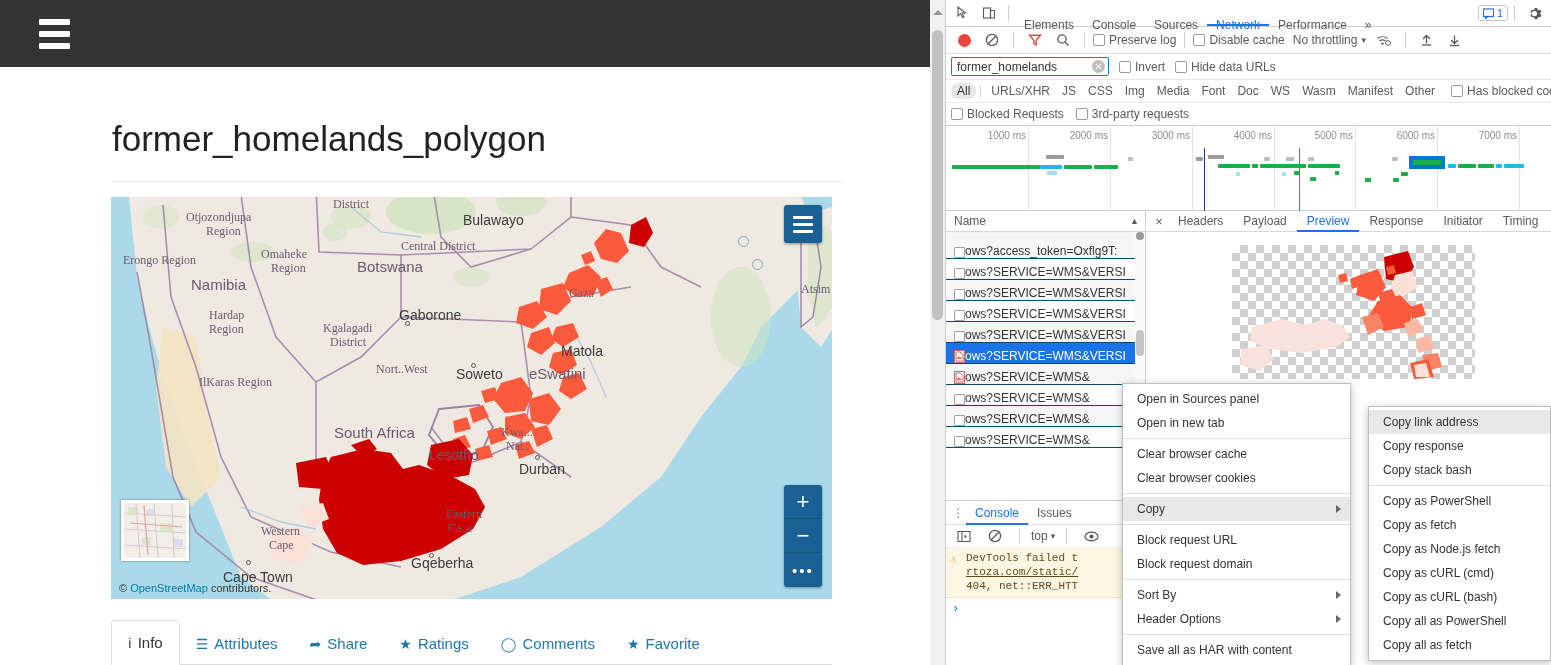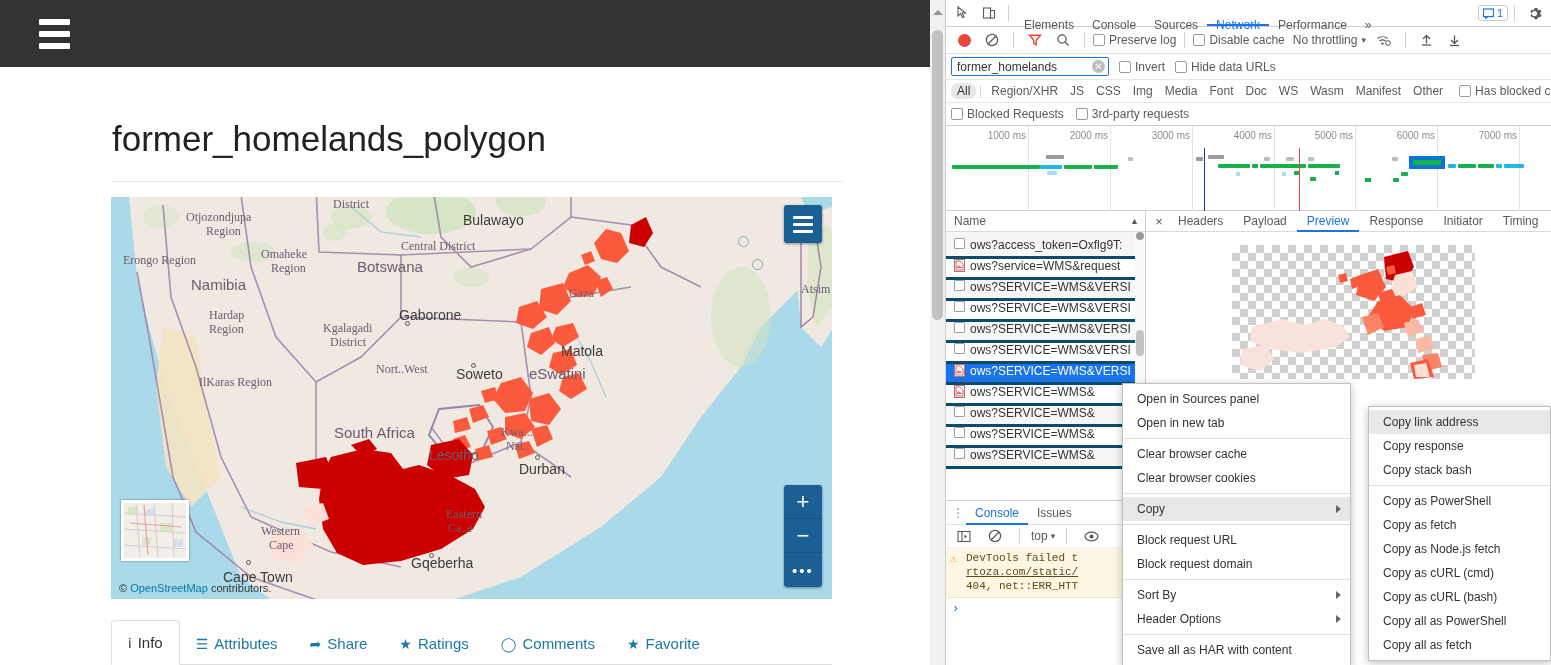--- a/index.html
+++ b/index.html
@@ -197,23 +197,23 @@
   #dt-split { position:absolute; top: 211px; left:0; width: 606px; bottom: 0; display:flex; }
   #dt-reqlist {
     width: 200px; border-right: 1px solid #cdcdcd; position:relative; background:#fff;
   }
   #rl-head {
     height: 21px; border-bottom: 1px solid #d9d9d9; display:flex; align-items:center;
     padding-left: 8px; font-size:12px; color:#5a5a5a; background:#fff;
   }
   #rl-head .sort-ar { margin-left:auto; margin-right:6px; color:#5a5a5a; font-size:9px;}
   .rl-item {
-    height: 21px; display:flex; align-items:flex-start; gap:5px; padding-left:8px;
+    height: 21px; display:flex; align-items:flex-end; padding-left:8px;
     font-size:12px; color:#333; white-space:nowrap; overflow:hidden; cursor:pointer;
-    border-bottom: 3px solid #0c4a6e;
+    border-bottom: 1px solid #0c4a6e;
   }
   .rl-item:nth-child(odd) { background: #f6f6f6; }
   .rl-item.sel { background:#1a73e8; color:#fff; }
   .rl-chk { width:11px; height:11px; border:1px solid #a0a0a0; background:#fff; flex:none; border-radius:1px;}
   .rl-img-ico {
     width: 11px; height: 13px; background:#fff; border:1px solid #c26d6d; flex:none;
     position:relative;
   }
   #rl-scroll {
     position:absolute; right:0; top:21px; width:10px; bottom:22px; background:#fafafa;
@@ -618,21 +618,21 @@
       <div class="cb">
         <span class="box"></span>
         <span>Hide data URLs</span>
       </div>
     </div>
 
     <div id="dt-typebar">
       <div id="dt-types" style="display:flex;align-items:center;">
           <div class="type-pill active">All</div>
           <div class="vsep"></div>
-          <div class="type-pill">Region/XHR</div>
+          <div class="type-pill">URLs/XHR</div>
           <div class="type-pill">JS</div>
           <div class="type-pill">CSS</div>
           <div class="type-pill">Img</div>
           <div class="type-pill">Media</div>
           <div class="type-pill">Font</div>
           <div class="type-pill">Doc</div>
           <div class="type-pill">WS</div>
           <div class="type-pill">Wasm</div>
           <div class="type-pill">Manifest</div>
           <div class="type-pill">Other</div>
@@ -724,29 +724,20 @@
           <span>Name</span>
           <span class="sort-ar">▲</span>
         </div>
         <div style="position:absolute;top:21px;left:0;right:0;height:6px;overflow:hidden;background:#f6f6f6;border-bottom:1px solid #f2f2f2;"></div>
         <div id="rl-items" style="position:absolute;top:27px;left:0;right:0;">
             <div class="rl-item">
               <span class="rl-chk"></span>
               <span>ows?access_token=Oxflg9T:</span>
             </div>
             <div class="rl-item">
-              <span class="rl-img-ico">
-                <svg width="9" height="11" viewBox="0 0 9 11" style="display:block">
-                  <path d="M1 1 L5 1 L8 4 L8 10 L1 10 Z" fill="#fff" stroke="#c26d6d" stroke-width="1"></path>
-                  <path d="M2 7 L3.5 5 L5 7 L6 6 L7 8 L2 8Z" fill="#e06060"></path>
-                </svg>
-              </span>
-              <span>ows?service=WMS&amp;request</span>
-            </div>
-            <div class="rl-item">
               <span class="rl-chk"></span>
               <span>ows?SERVICE=WMS&amp;VERSI</span>
             </div>
             <div class="rl-item">
               <span class="rl-chk"></span>
               <span>ows?SERVICE=WMS&amp;VERSI</span>
             </div>
             <div class="rl-item">
               <span class="rl-chk"></span>
               <span>ows?SERVICE=WMS&amp;VERSI</span>

